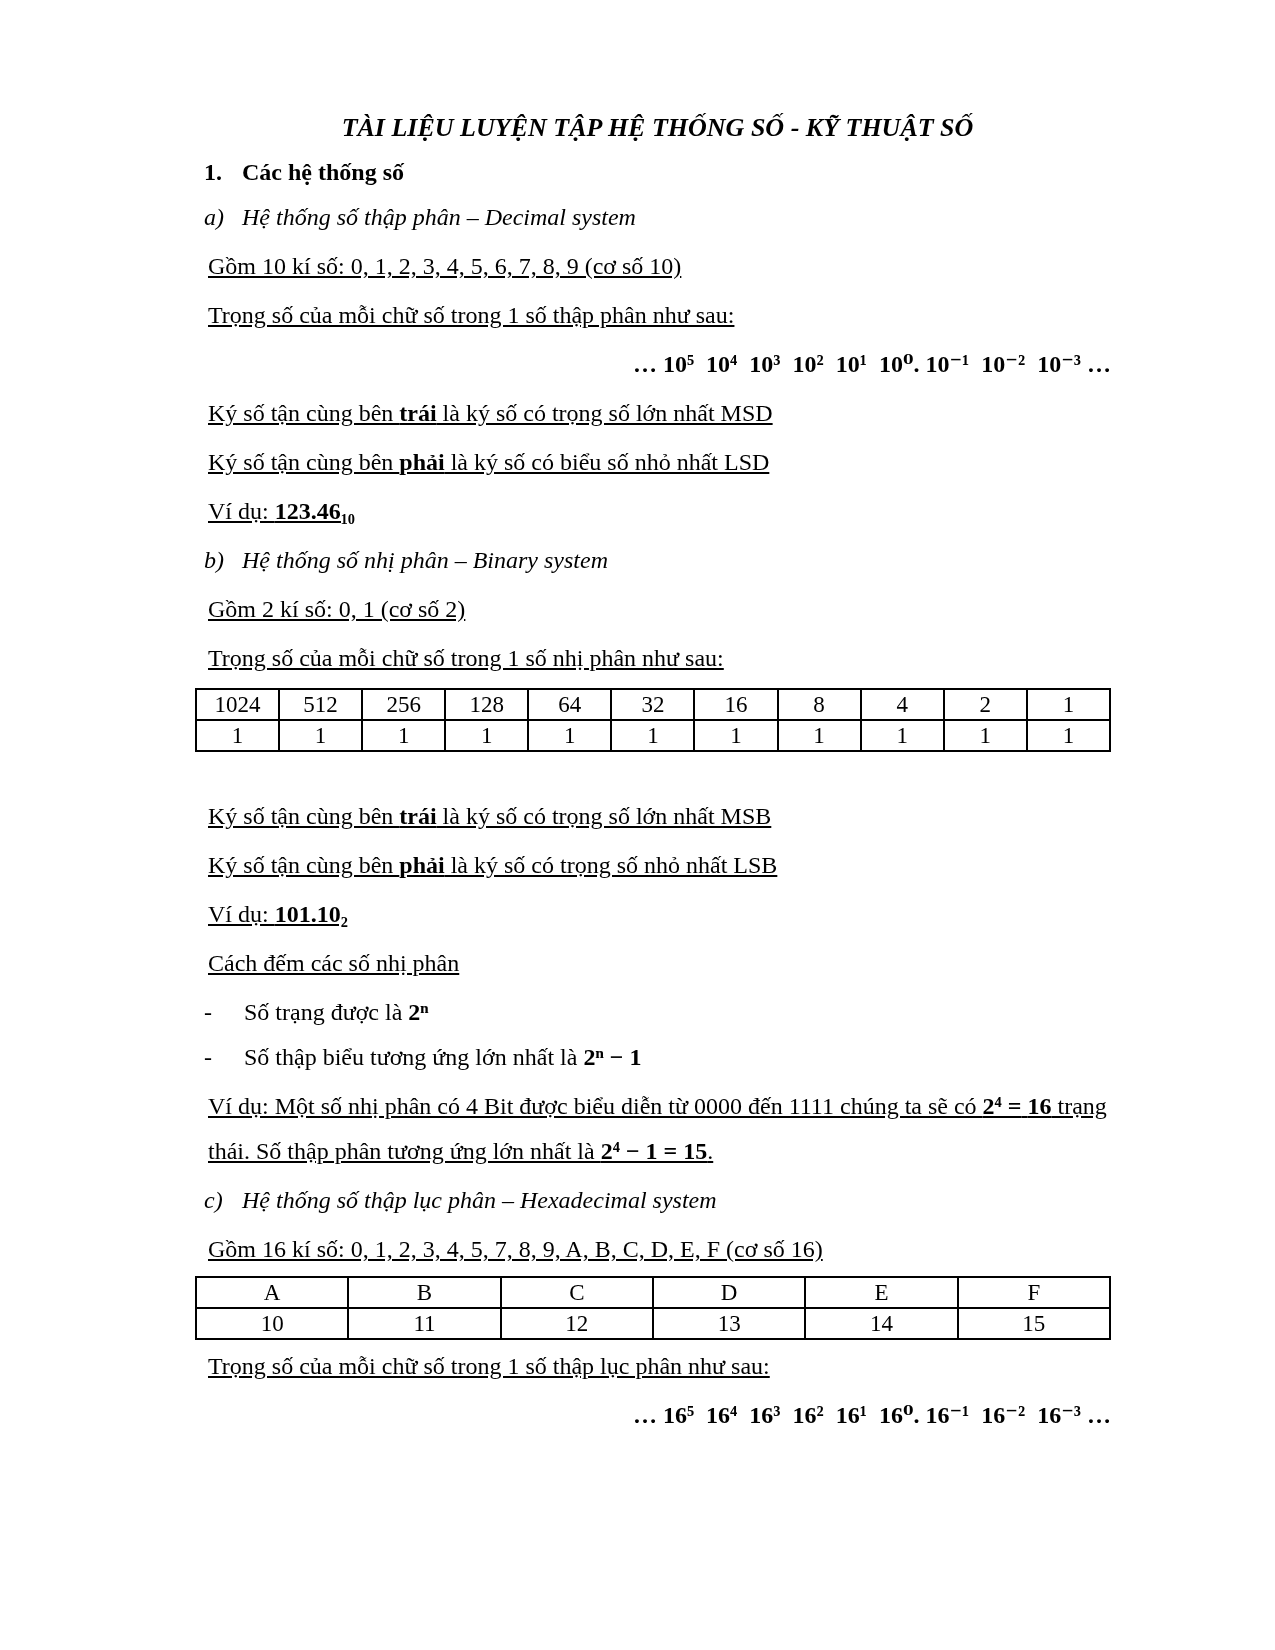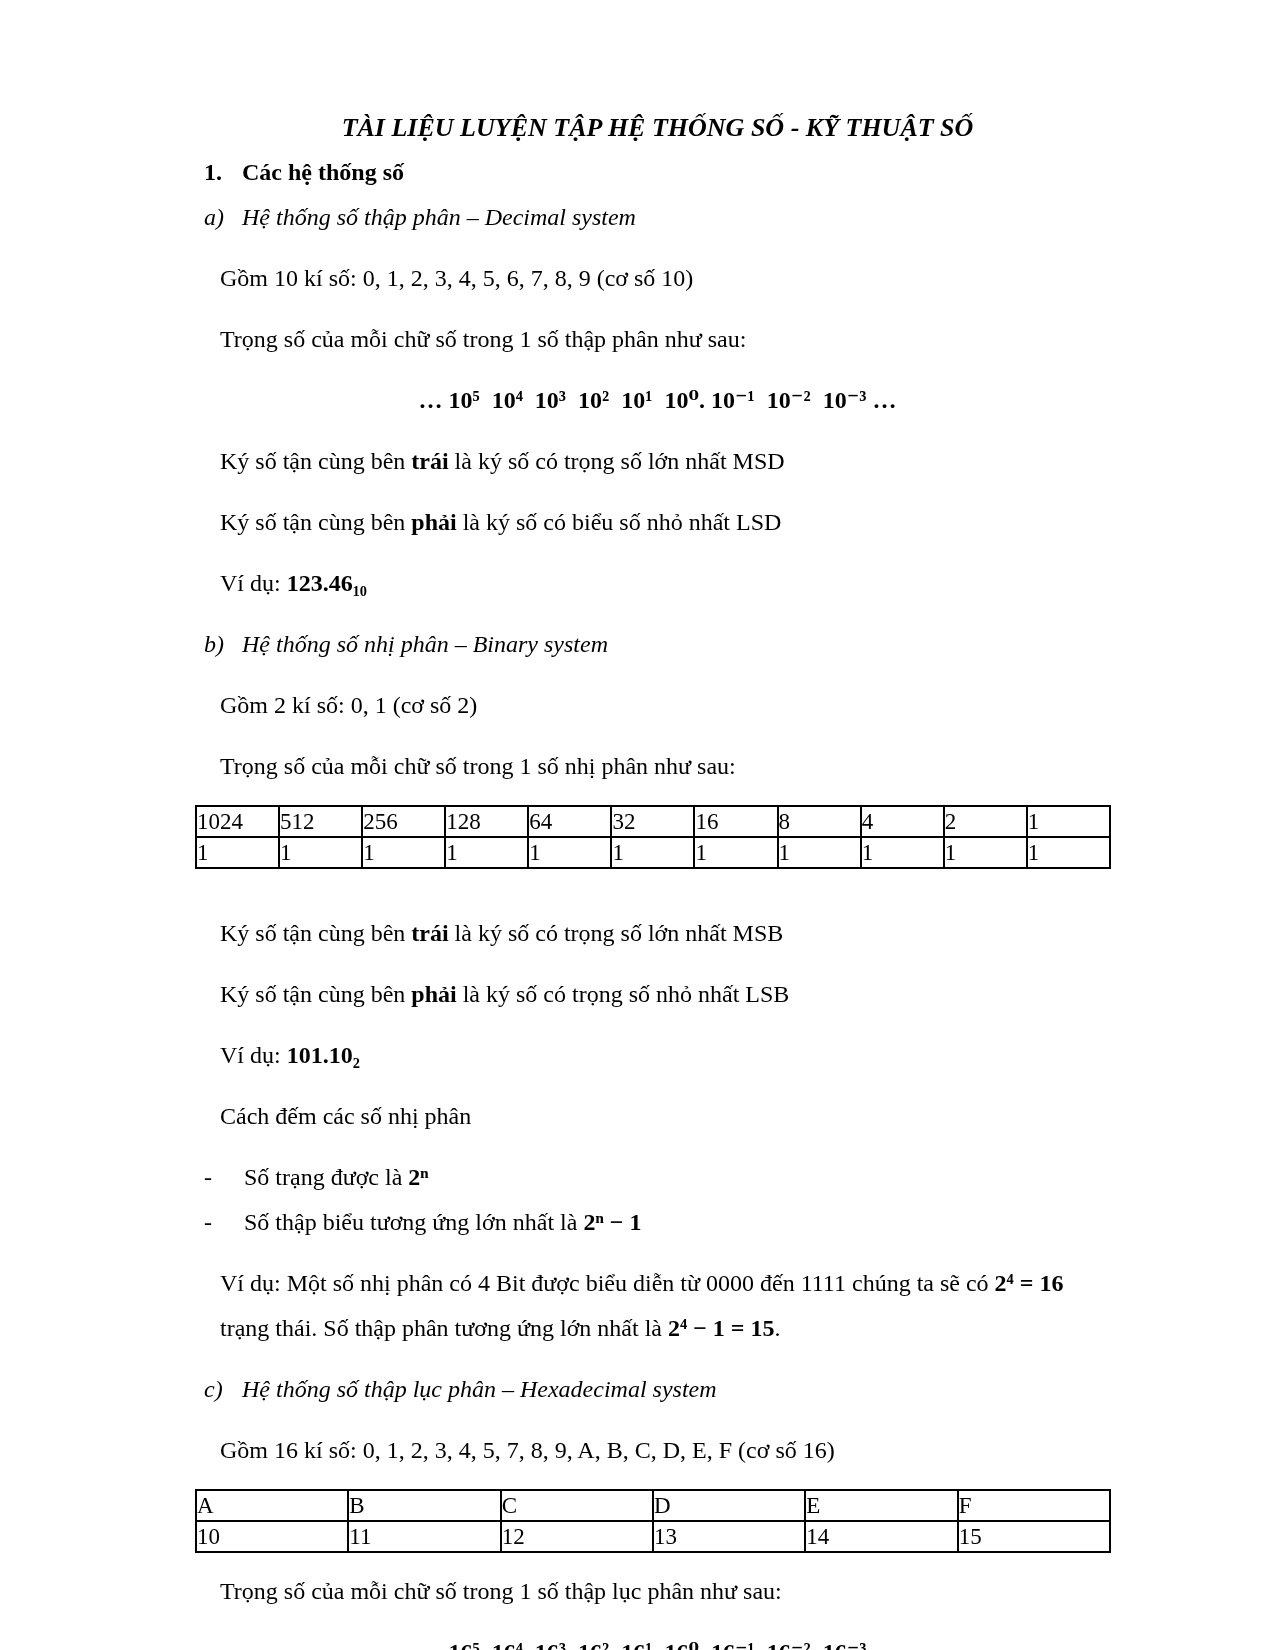--- a/index.html
+++ b/index.html
@@ -17,40 +17,41 @@
     overflow: hidden;
   }
   .title {
     margin: 0;
     font-size: 26px;
     font-weight: bold;
     font-style: italic;
     text-align: center;
     line-height: 45px;
   }
-  .p { margin: 16px; line-height: 45px; }
+  .p { margin: 4px; line-height: 45px; text-decoration: underline; }
   .heading1 { display: flex; font-weight: bold; line-height: 45px; }
   .heading1 .num { flex: 0 0 38px; }
   .subhead { display: flex; font-style: italic; line-height: 45px; }
   .subhead .lbl { flex: 0 0 38px; }
   .bullet { display: flex; line-height: 45px; }
   .bullet .dash { flex: 0 0 40px; }
   .math { font-weight: bold; }
   .mathline {
     margin: 0;
-    text-align: center;
+    text-align: right;
     font-weight: bold;
     line-height: 45px;
     white-space: pre-wrap;
   }
   table.wtable {
     border-collapse: collapse;
     table-layout: fixed;
     width: calc(100% + 9px);
     margin-left: -9px;
+    text-align: center;
   }
   table.wtable td {
     border: 2px solid #000000;
     padding: 0;
     height: 29px;
     line-height: 29px;
     font-size: 23px;
   }
   .bin-table { margin-top: 7px; margin-bottom: 42px; }
   .hex-table { margin-top: 3px; margin-bottom: 2px; }

